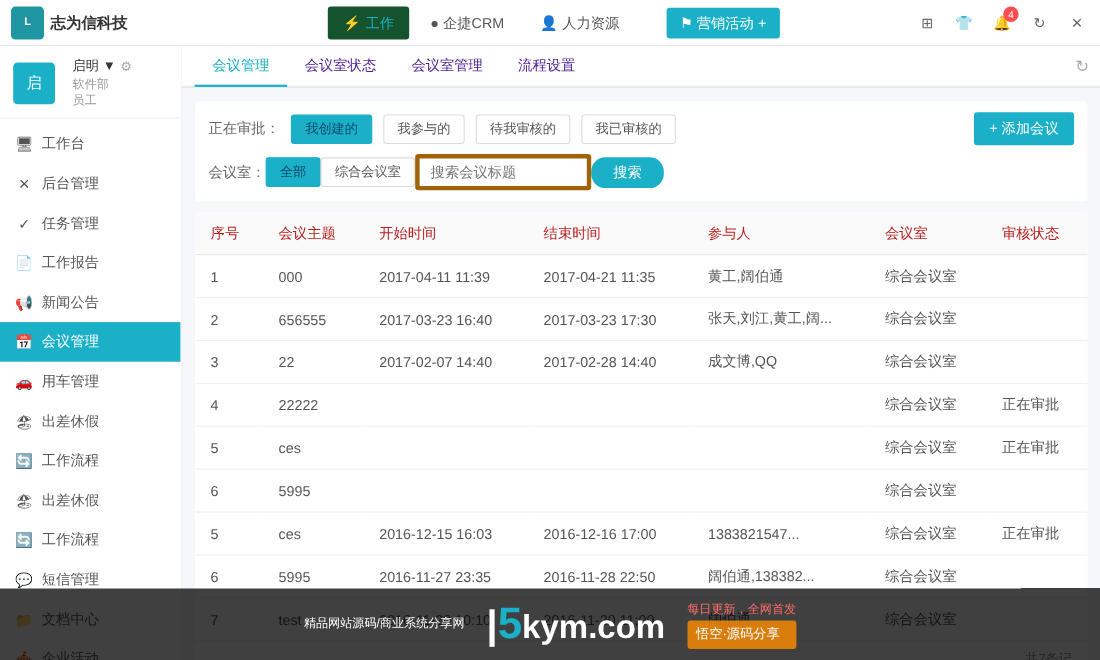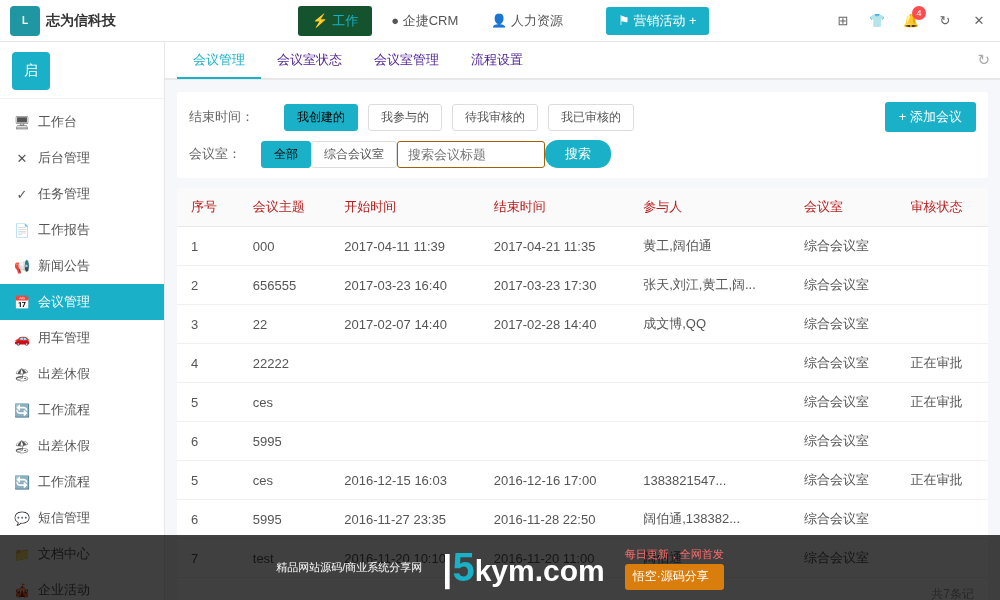--- a/index.html
+++ b/index.html
@@ -43,23 +43,23 @@
     
     .tabs-bar { background: #fff; border-bottom: 2px solid #e8e8e8; display: flex; align-items: center; padding: 0 12px; height: 38px; }
     .tab-item { padding: 8px 16px; color: #4c1d95; cursor: pointer; font-size: 13px; border-bottom: 2px solid transparent; margin-bottom: -2px; }
     .tab-item.active { color: #1ab0c7; border-bottom-color: #1ab0c7; font-weight: 500; }
 
     
     .filter-area { background: #fff; padding: 10px 12px; margin-bottom: 10px; border-radius: 3px; }
     .filter-row { display: flex; align-items: center; gap: 10px; margin-bottom: 8px; flex-wrap: wrap; }
     .filter-label { color: #666; font-size: 13px; }
     .filter-btn { padding: 4px 12px; border-radius: 3px; cursor: pointer; font-size: 12px; border: 1px solid #ddd; color: #555; background: #fff; }
-    .filter-btn.active { background: #1ab0c7; color: #000000; border-color: #1ab0c7; margin-left: 20px; }
+    .filter-btn.active { background: #1ab0c7; color: #0c4a6e; border-color: #1ab0c7; }
     .filter-row2 { display: flex; align-items: center; }
-    .search-input { border: 1px solid #a16207; border-radius: 3px; padding: 5px 10px; font-size: 13px; width: 148px; outline: none; }
+    .search-input { border: 4px solid #a16207; border-radius: 3px; padding: 5px 10px; font-size: 13px; width: 160px; outline: none; }
     .search-btn { background: #1ab0c7; color: #fff; border: none; padding: 5px 20px; border-radius: 13px; cursor: pointer; font-size: 13px; }
     .add-btn { background: #1ab0c7; color: #fff; border: none; padding: 6px 14px; border-radius: 3px; cursor: pointer; font-size: 13px; display: flex; align-items: center; gap: 4px; margin-left: auto; }
 
     
     .data-table { background: #fff; border-radius: 3px; width: 100%; border-collapse: collapse; }
     .data-table th { background: #fafafa; padding: 10px 14px; text-align: left; color: #b91c1c; font-weight: 500; font-size: 13px; border-bottom: 1px solid #e8e8e8; }
     .data-table td { padding: 10px 14px; color: #555; font-size: 13px; border-bottom: 1px solid #f0f0f0; }
     .link-text { color: #1ab0c7; cursor: pointer; }
     .status-pending { color: #1ab0c7; }
     .refresh-icon { position: absolute; right: 10px; top: 50%; transform: translateY(-50%); cursor: pointer; color: #aaa; font-size: 15px; }
@@ -104,20 +104,28 @@
     <div class="nav-icon">✕</div>
   </div>
 </div>
 
 <div class="main-layout">
 
   <div class="sidebar">
     <div class="user-area">
       <div style="display:flex; align-items:center; gap:8px;">
         <div class="user-avatar">启</div>
+        <div class="user-info">
+          <div class="user-name">
+            <span>启明 ▼</span>
+            <span class="gear-icon-small">⚙</span>
+          </div>
+          <div class="user-dept">软件部</div>
+          <div class="user-dept">员工</div>
+        </div>
       </div>
     </div>
     <div class="sidebar-menu">
       <div class="menu-item">
         <span class="menu-icon">🖥</span>
         <span>工作台</span>
       </div>
       <div class="menu-item">
         <span class="menu-icon">✕</span>
         <span>后台管理</span>
@@ -181,21 +189,21 @@
       <div class="tab-item">会议室状态</div>
       <div class="tab-item">会议室管理</div>
       <div class="tab-item">流程设置</div>
       <span class="refresh-icon">↻</span>
     </div>
 
     <div class="content-inner">
 
       <div class="filter-area">
         <div class="filter-row">
-          <span class="filter-label">结束时间：</span>
+          <span class="filter-label">正在审批：</span>
           <button class="filter-btn active">我创建的</button>
           <button class="filter-btn">我参与的</button>
           <button class="filter-btn">待我审核的</button>
           <button class="filter-btn">我已审核的</button>
           <button class="add-btn">+ 添加会议</button>
         </div>
         <div class="filter-row2">
           <span class="filter-label">会议室：</span>
           <button class="filter-btn active">全部</button>
           <button class="filter-btn">综合会议室</button>

